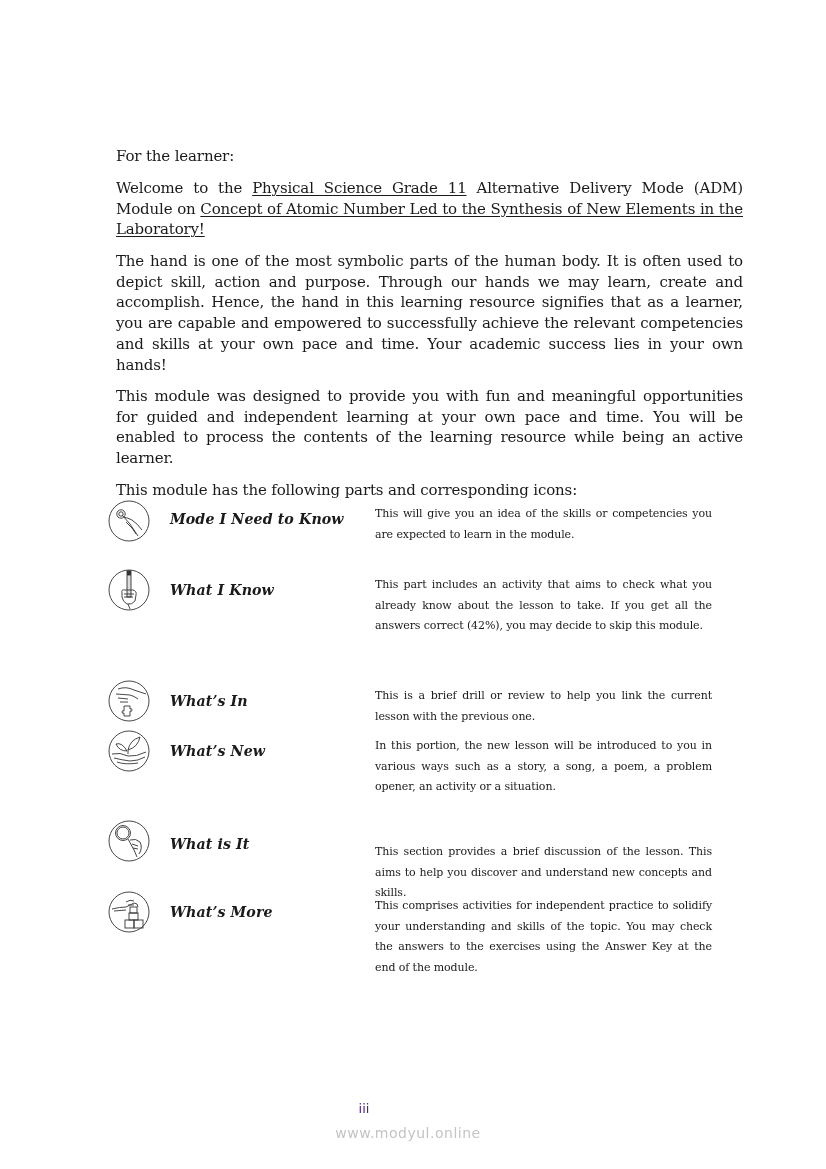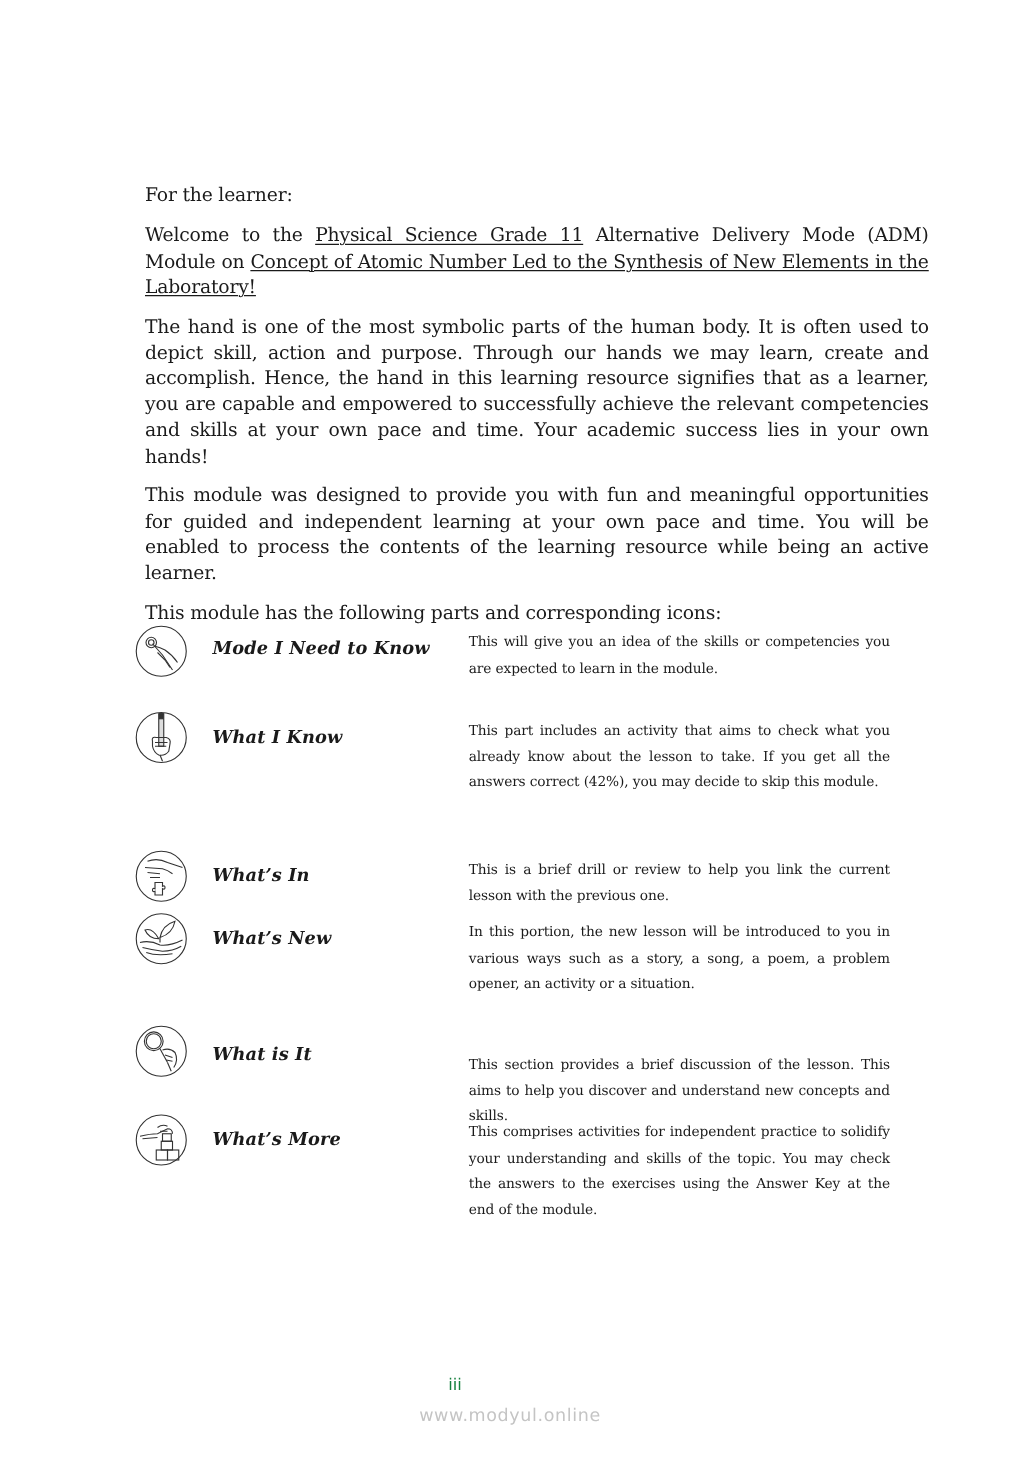--- a/index.html
+++ b/index.html
@@ -68,21 +68,21 @@
     }
 
     .page-num {
       position: absolute;
       left: 0;
       width: 728px;
       top: 1101px;
       text-align: center;
       font-family: "DejaVu Sans", "Liberation Sans", sans-serif;
       font-size: 13px;
-      color: #15803d;
+      color: #4c1d95;
     }
     .watermark {
       position: absolute;
       left: 0;
       width: 816px;
       top: 1125px;
       text-align: center;
       font-family: "DejaVu Sans", "Liberation Sans", sans-serif;
       font-size: 14px;
       color: #c4c4c4;

